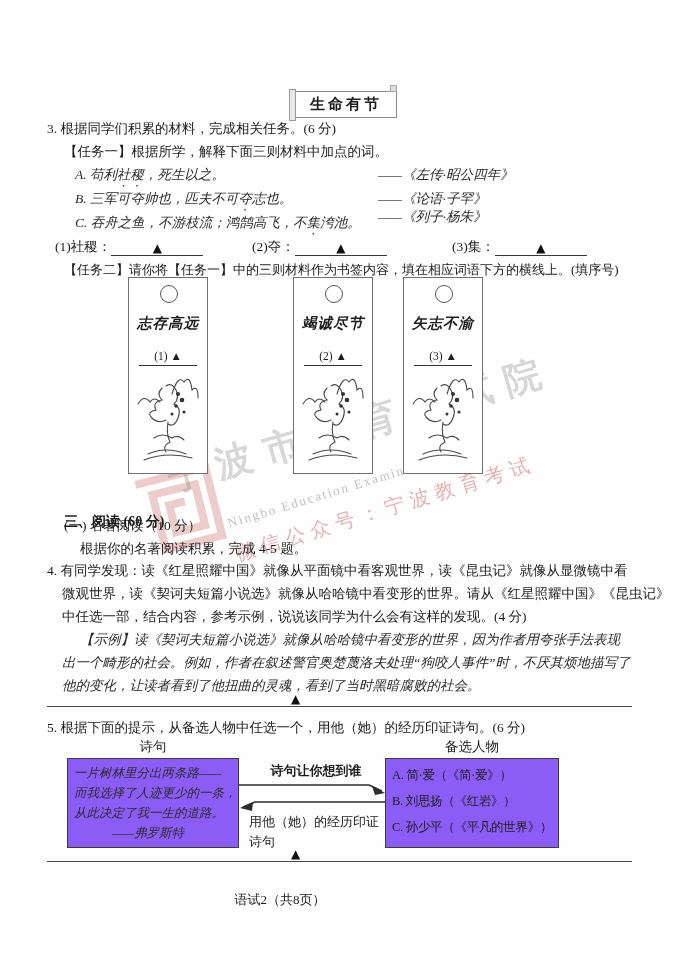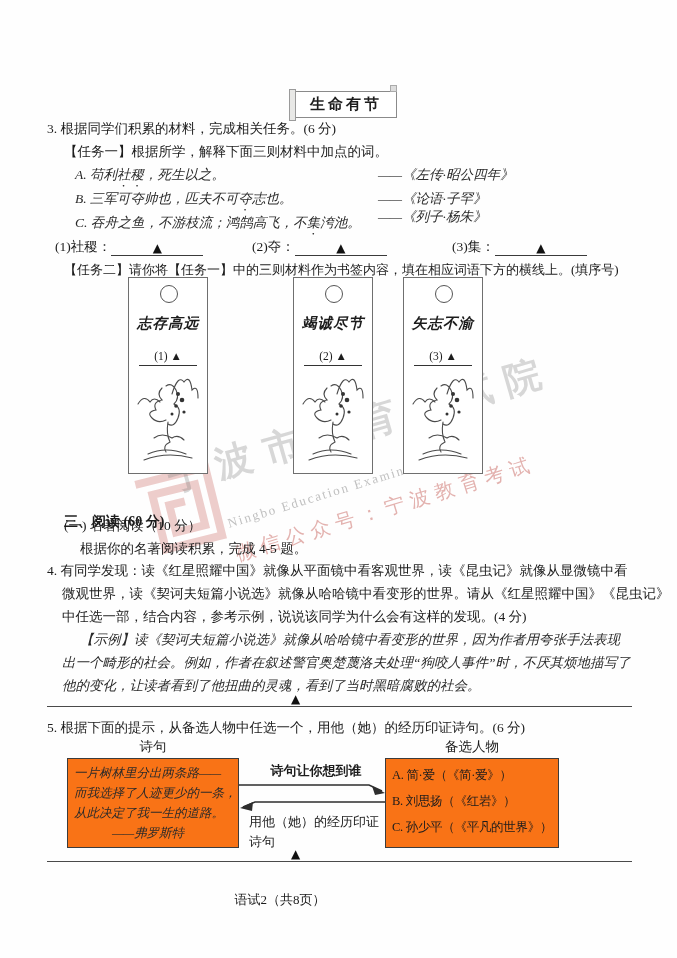--- a/index.html
+++ b/index.html
@@ -33,21 +33,21 @@
   .tag-title{position:absolute;top:36px;width:100%;text-align:center;font-weight:bold;font-size:14.5px;letter-spacing:1px;font-style:italic;}
   .tag-blank{position:absolute;top:68px;width:100%;text-align:center;}
   .tag-blank .rule{display:inline-block;width:58px;border-bottom:1.5px solid #333;font-size:11.5px;height:15px;}
   .tag-art{position:absolute;left:3px;top:90px;}
   
   .ansline{position:absolute;left:47px;width:585px;border-top:1.5px solid #4a4a4a;}
   .ans-tri{position:absolute;left:291px;}
   
   .diagram{position:absolute;left:47px;top:738px;width:592px;height:114px;}
   .dia-label{position:absolute;top:0;text-align:center;font-size:13.5px;}
-  .dia-box{position:absolute;top:20px;border:1.2px solid #3c3c3c;background:#f97316;}
+  .dia-box{position:absolute;top:20px;border:1.2px solid #3c3c3c;background:#8b5cf6;}
   .poem-box{left:20px;width:172px;height:90px;padding:4px 6px;box-sizing:border-box;}
   .poem-box div{font-size:12.5px;line-height:20px;white-space:nowrap;}
   .poem-author{text-align:center;padding-right:10px;}
   .cand-box{left:338px;width:174px;height:90px;padding:3px 6px;box-sizing:border-box;}
   .cand-box div{font-size:12.5px;line-height:26px;white-space:nowrap;letter-spacing:-0.3px;}
   .arrow-label-top{position:absolute;left:200px;top:24px;width:138px;text-align:center;font-size:13px;font-weight:bold;}
   .arrow-label-bot{position:absolute;left:202px;top:74px;font-size:13px;line-height:20px;white-space:nowrap;}
   .footer{position:absolute;left:190px;top:891px;width:180px;text-align:center;font-size:13px;}
   
   .wm-logo{position:absolute;left:133px;top:463px;transform:rotate(-14deg);}

